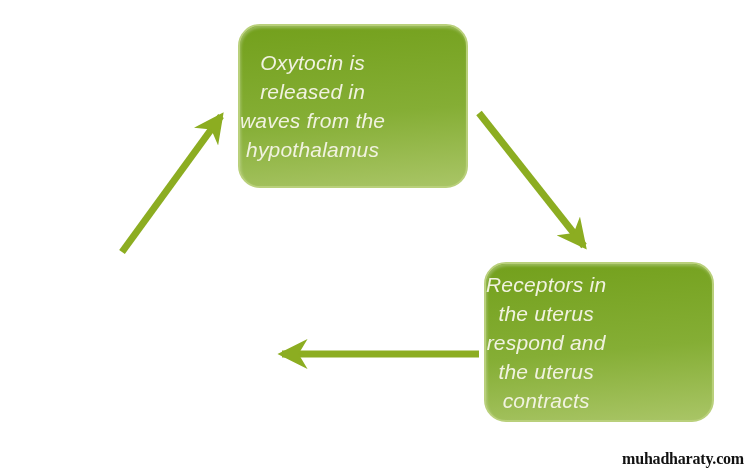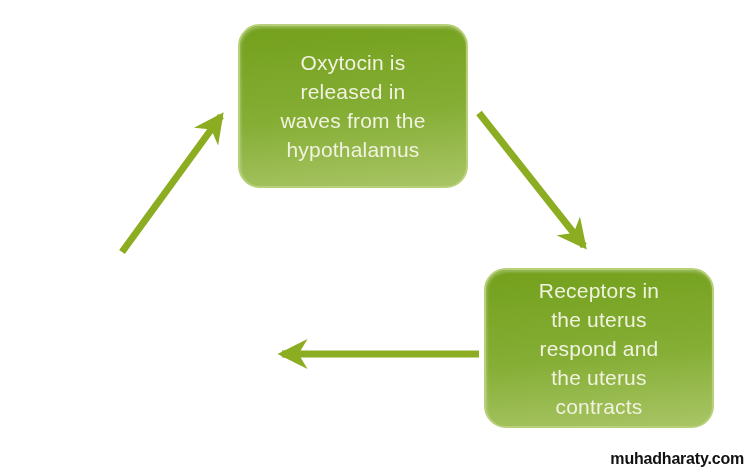--- a/index.html
+++ b/index.html
@@ -17,49 +17,50 @@
   }
   .node {
     position: absolute;
     box-sizing: border-box;
     border-radius: 22px;
     background: linear-gradient(175deg, #73a01c 0%, #85ae35 55%, #a9c566 100%);
     border: 2px solid #b9d07b;
     box-shadow: inset 1px 2px 3px rgba(255,255,255,0.28);
     display: flex;
     align-items: center;
-    justify-content: center;
     text-align: center;
+    font-style: italic;
   }
   .node-text {
     color: #f1f2e0;
     font-size: 21px;
     line-height: 29px;
     white-space: pre-line;
     font-weight: 400;
     letter-spacing: 0.2px;
   }
   .node-top          { left: 238px; top: 24px;  width: 230px; height: 164px; }
   .node-bottom-left  { left: 32px;  top: 268px; width: 226px; height: 160px; }
-  .node-bottom-right { left: 484px; top: 268px; width: 230px; height: 160px; }
+  .node-bottom-right { left: 484px; top: 262px; width: 230px; height: 160px; }
 
   .arrows {
     position: absolute;
     left: 0; top: 0;
     width: 749px; height: 472px;
     pointer-events: none;
   }
   .watermark {
     position: absolute;
     right: 5px;
     bottom: 4px;
     font-size: 16px;
     font-weight: bold;
     color: #111111;
     letter-spacing: -0.2px;
+    font-family: Liberation Serif, serif;
   }
 </style>
 </head>
 <body>
 
 <div class="canvas">
 
   <svg class="arrows" width="749" height="472" viewBox="0 0 749 472" xmlns="http://www.w3.org/2000/svg">
     <defs>
       <marker id="ah" viewBox="0 0 10 10" refX="8.5" refY="5" markerWidth="4.3" markerHeight="4.3" orient="auto-start-reverse">

